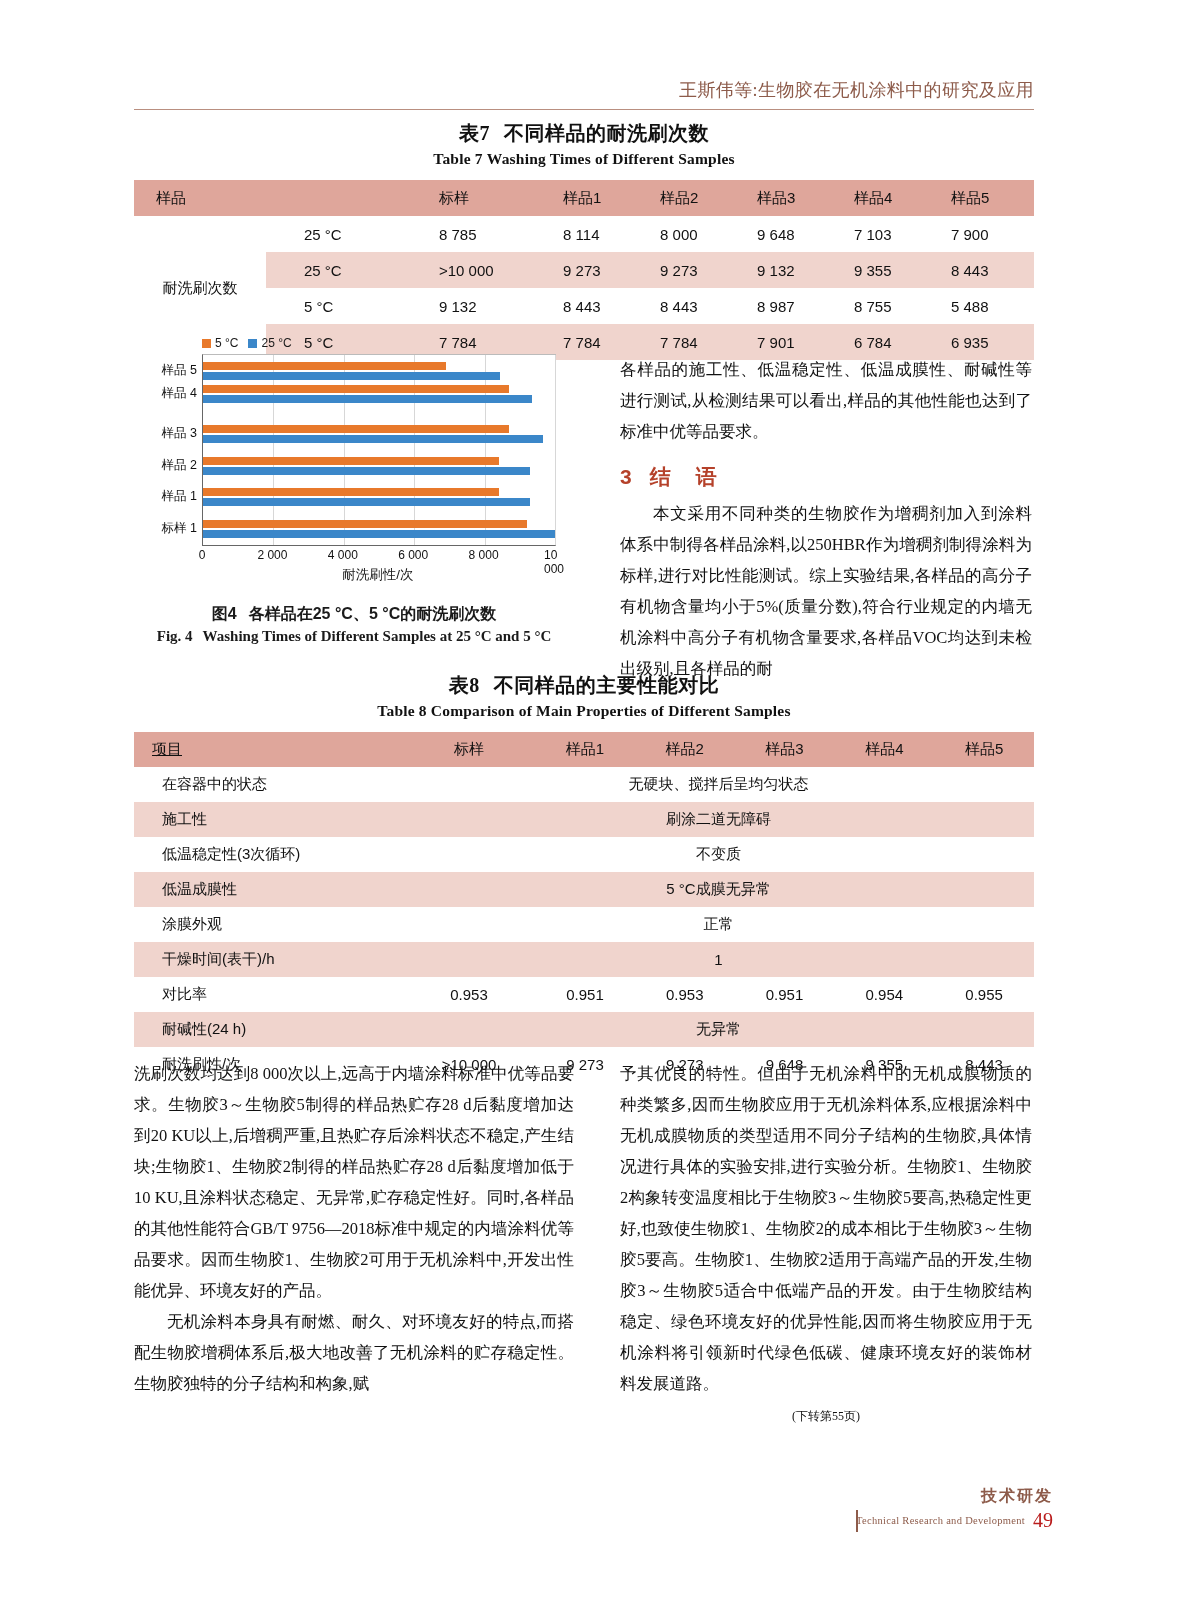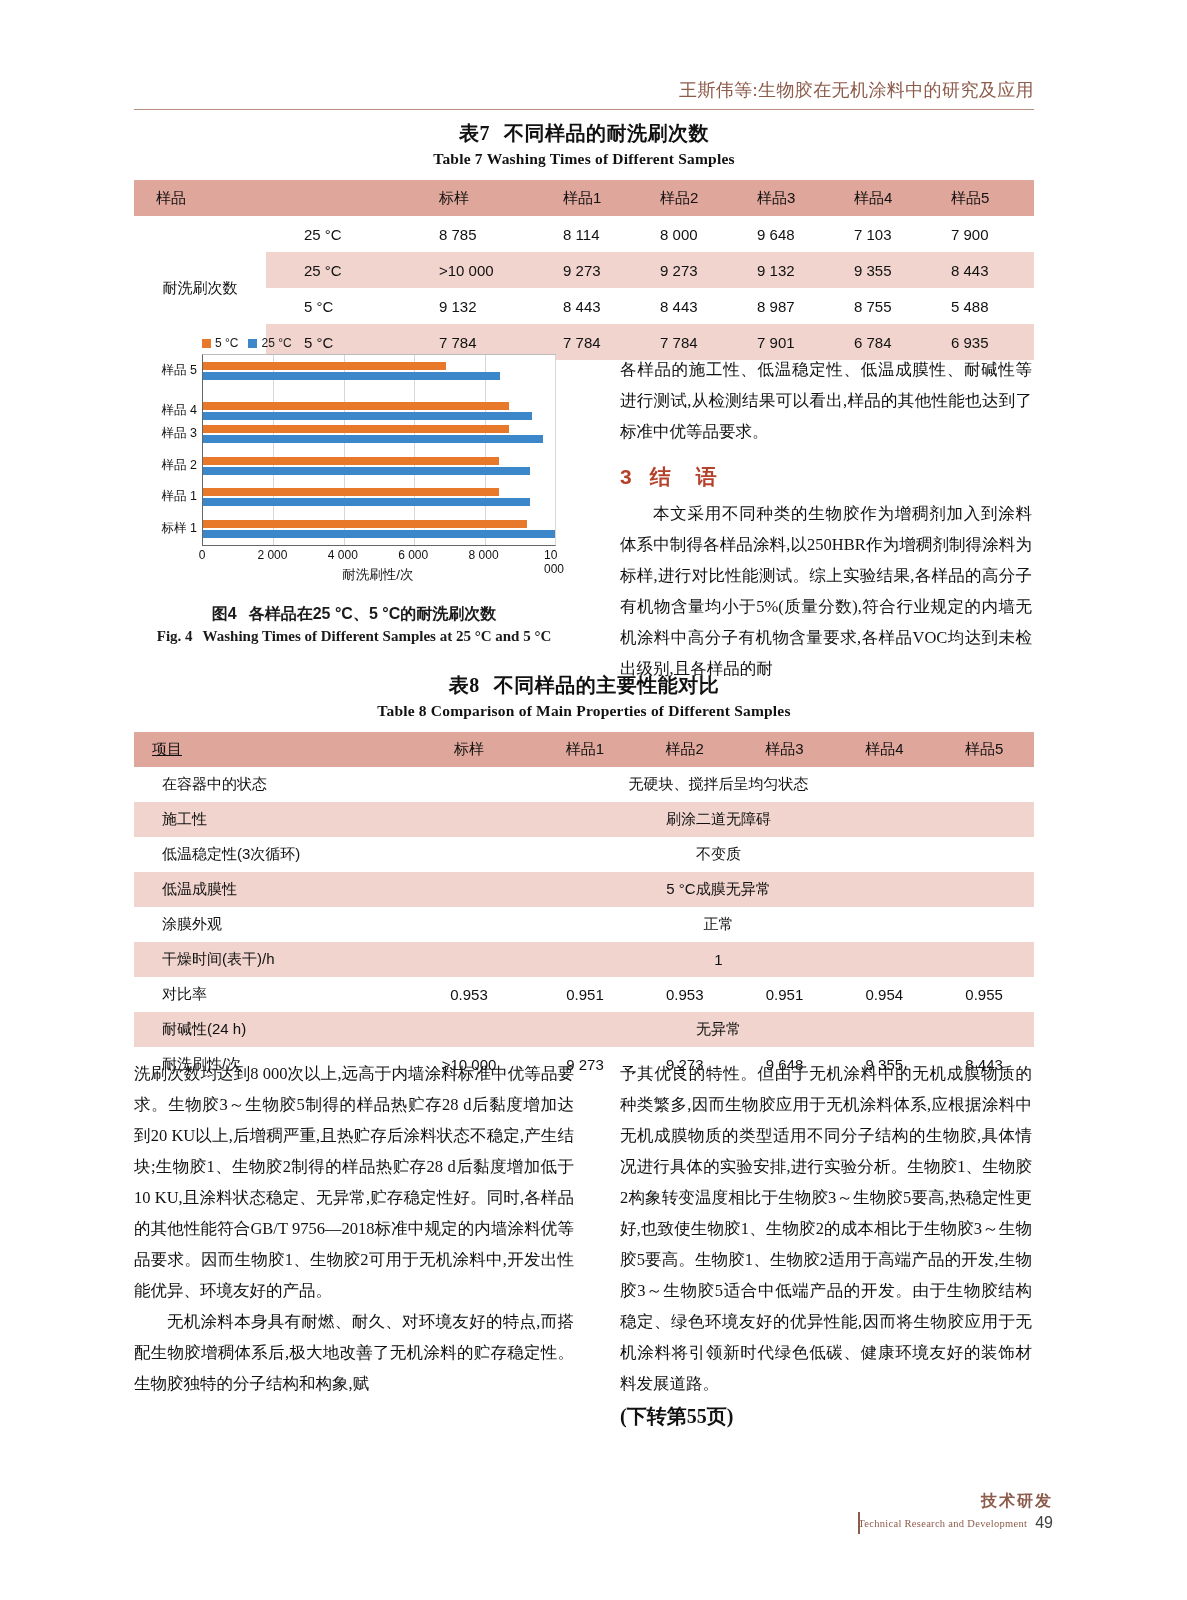--- a/index.html
+++ b/index.html
@@ -113,32 +113,32 @@
   #rightcol-top{position:absolute;top:346px;left:620px;width:412px;margin-top:8px;}
   .sect-h{
     color:#b5412a;font-weight:bold;font-size:21px;
     font-family:"Liberation Sans", sans-serif;
     margin:14px 0 6px 0;letter-spacing:2px;
   }
   .sect-h .n{margin-right:16px;}
 
   #bottom-left{position:absolute;top:1058px;left:134px;width:440px;}
   #bottom-right{position:absolute;top:1058px;left:620px;width:412px;}
-  .cont-note{text-align:left;margin-top:2px;font-size:20px;font-weight:bold;}
+  .cont-note{text-align:center;margin-top:2px;font-size:12px;}
 
   
   .footer{position:absolute;bottom:68px;right:134px;text-align:right;}
   .footer .cn{
     font-size:16px;font-weight:bold;color:#8d5b4a;
     font-family:"Liberation Sans", sans-serif;letter-spacing:2px;
   }
   .footer .line2{display:flex;align-items:center;justify-content:flex-end;gap:8px;margin-top:2px;}
   .footer .en{font-size:10.5px;color:#8d5b4a;font-family:"Liberation Serif", serif;letter-spacing:.3px;}
   .footer .bar{width:2px;height:22px;background:#8d5b4a;display:inline-block;}
-  .footer .pg{font-size:16px;color:#404040;font-family:Liberation Sans, sans-serif;}
+  .footer .pg{font-size:20px;color:#b91c1c;font-family:Liberation Serif, serif;}
 </style>
 </head>
 <body>
 
 <div class="page">
 
   <div class="header">
     <div class="htext">王斯伟等:生物胶在无机涂料中的研究及应用</div>
     <div class="hrule"></div>
   </div>
@@ -216,21 +216,21 @@
         <div class="gridline" style="left: 70.4px;"></div>
         <div class="gridline" style="left: 140.8px;"></div>
         <div class="gridline" style="left: 211.2px;"></div>
         <div class="gridline" style="left: 281.6px;"></div>
         <div class="gridline" style="left: 352px;"></div>
         <div class="rowgrp" style="top: 0px; height: 31.6667px;">
           <div class="ylab" style="top: 6.83333px;">样品 5</div>
           <div class="bar b5" style="width: 242.88px; top: 6.83333px;"></div>
           <div class="bar b25" style="width: 297.44px; top: 16.8333px;"></div>
         </div>
-        <div class="rowgrp" style="top: 40px; height: 31.6667px;">
+        <div class="rowgrp" style="top: 23px; height: 31.6667px;">
           <div class="ylab" style="top: 6.83333px;">样品 4</div>
           <div class="bar b5" style="width: 306.24px; top: 6.83333px;"></div>
           <div class="bar b25" style="width: 329.12px; top: 16.8333px;"></div>
         </div>
         <div class="rowgrp" style="top: 63.3333px; height: 31.6667px;">
           <div class="ylab" style="top: 6.83333px;">样品 3</div>
           <div class="bar b5" style="width: 306.24px; top: 6.83333px;"></div>
           <div class="bar b25" style="width: 339.68px; top: 16.8333px;"></div>
         </div>
         <div class="rowgrp" style="top: 95px; height: 31.6667px;">

